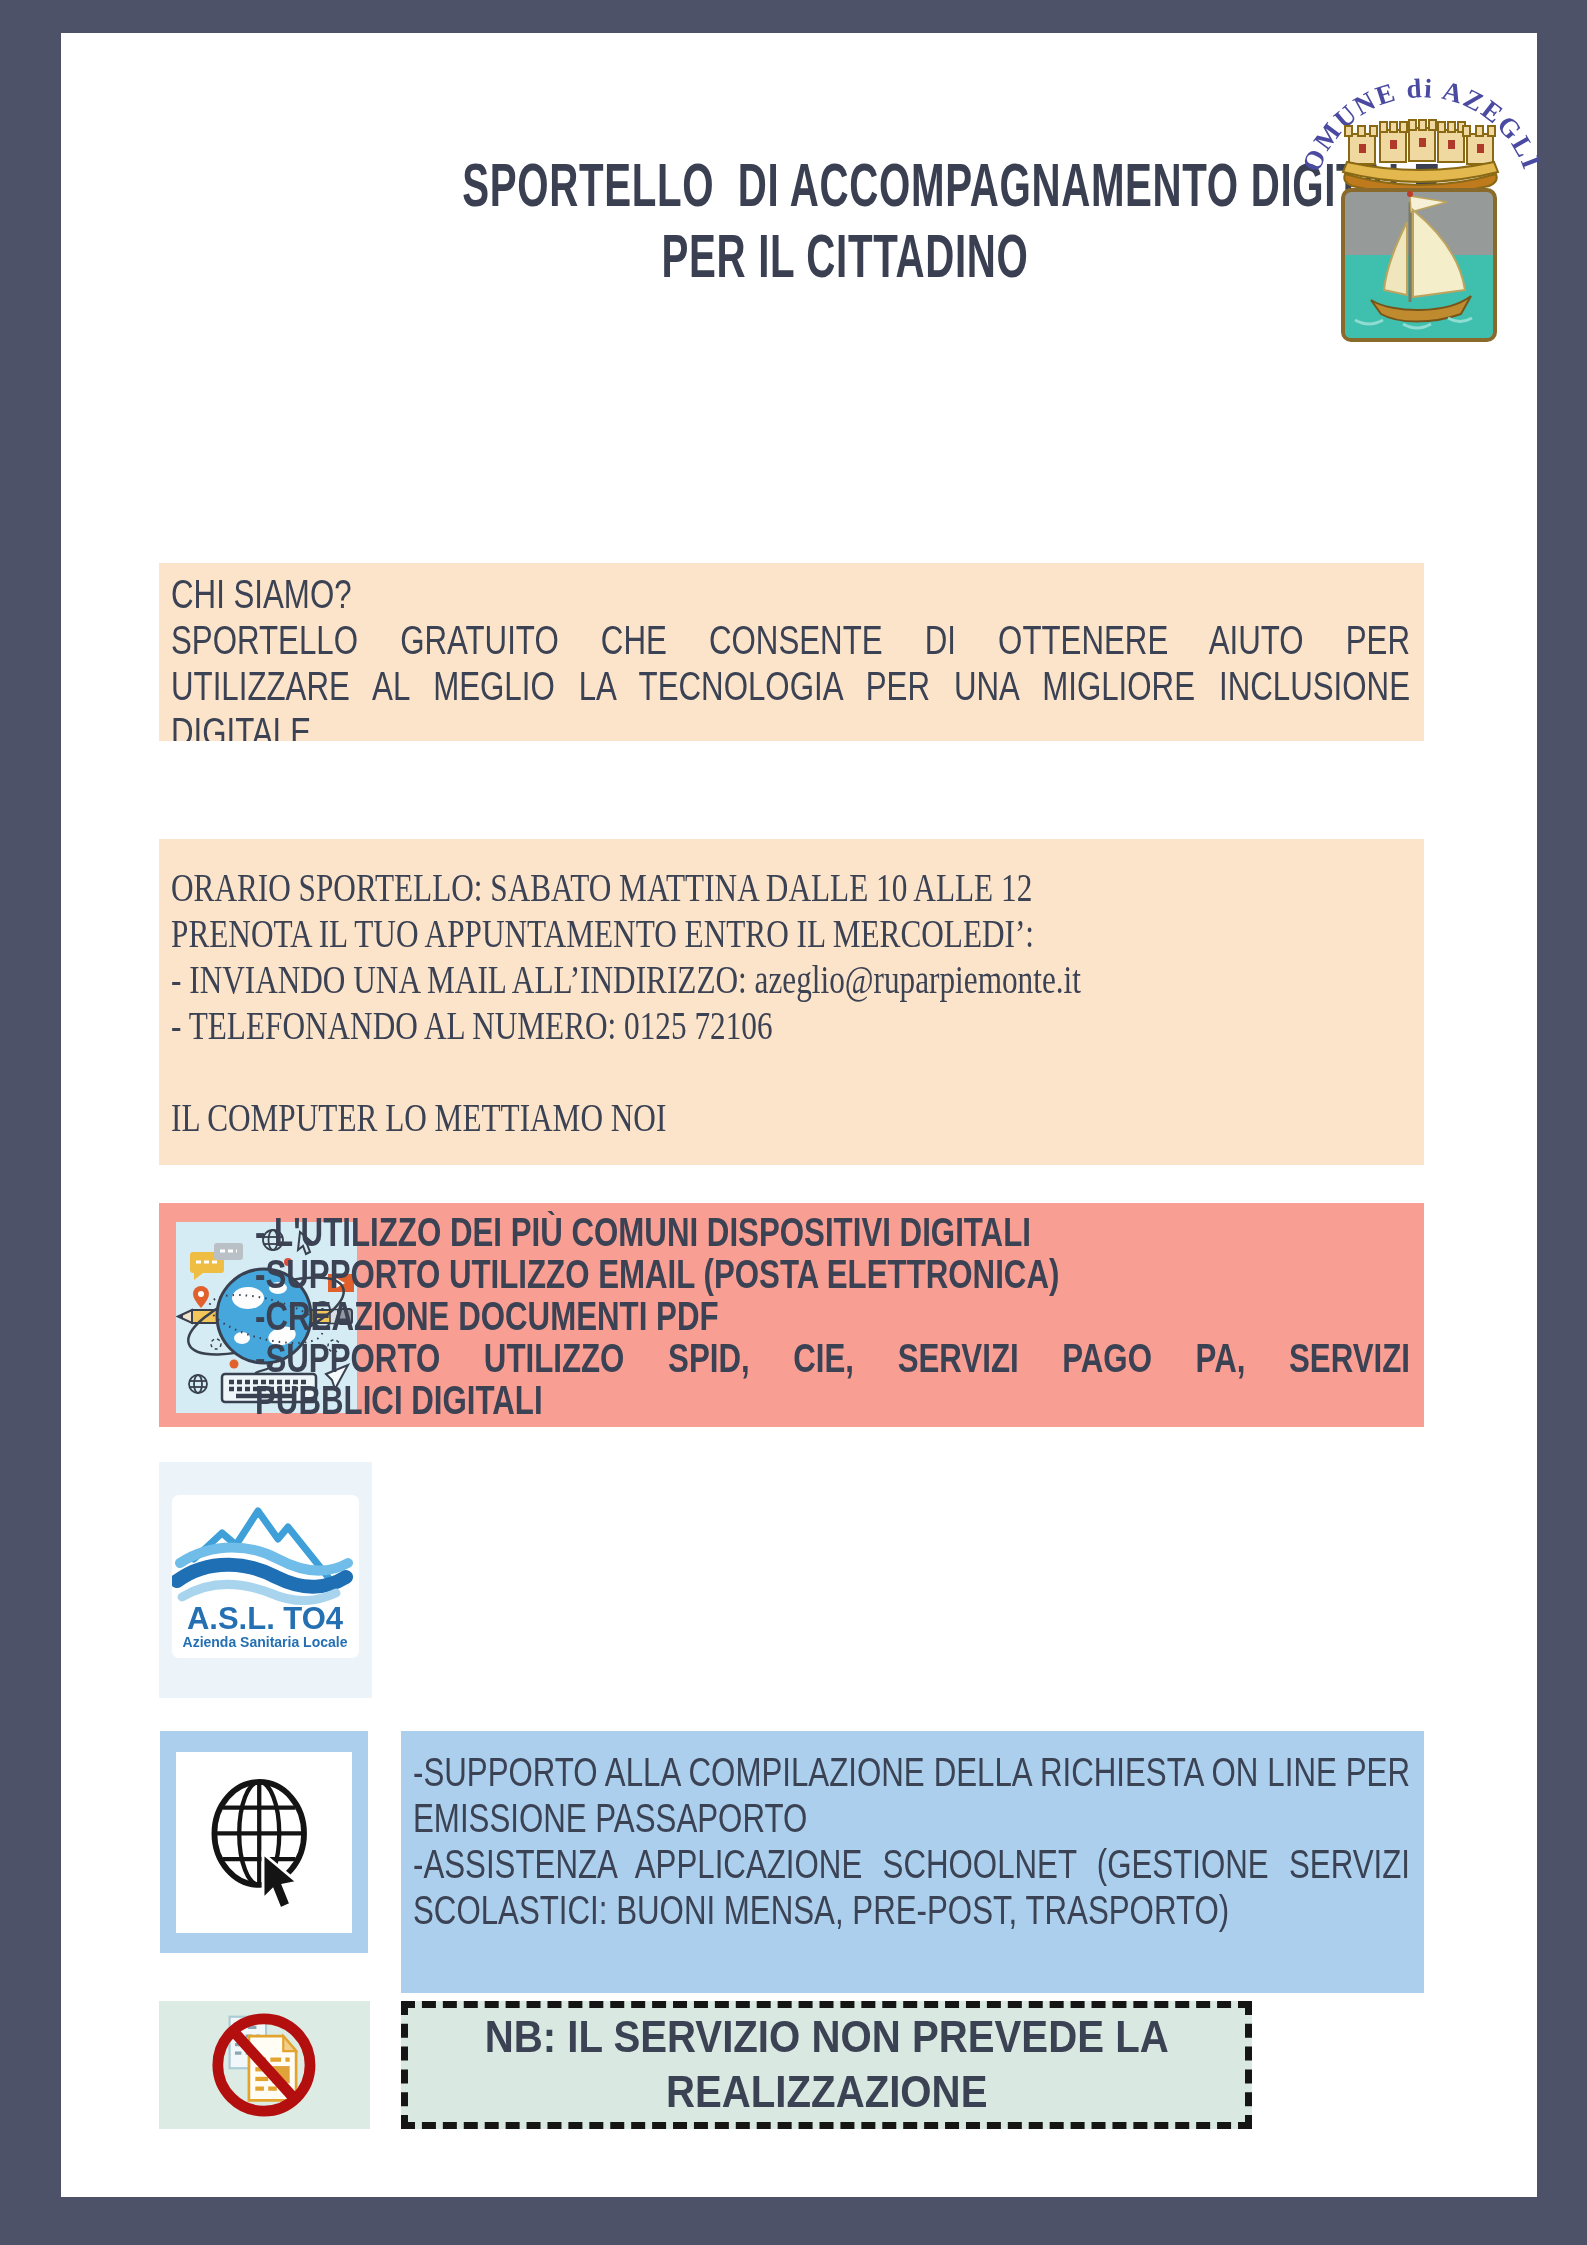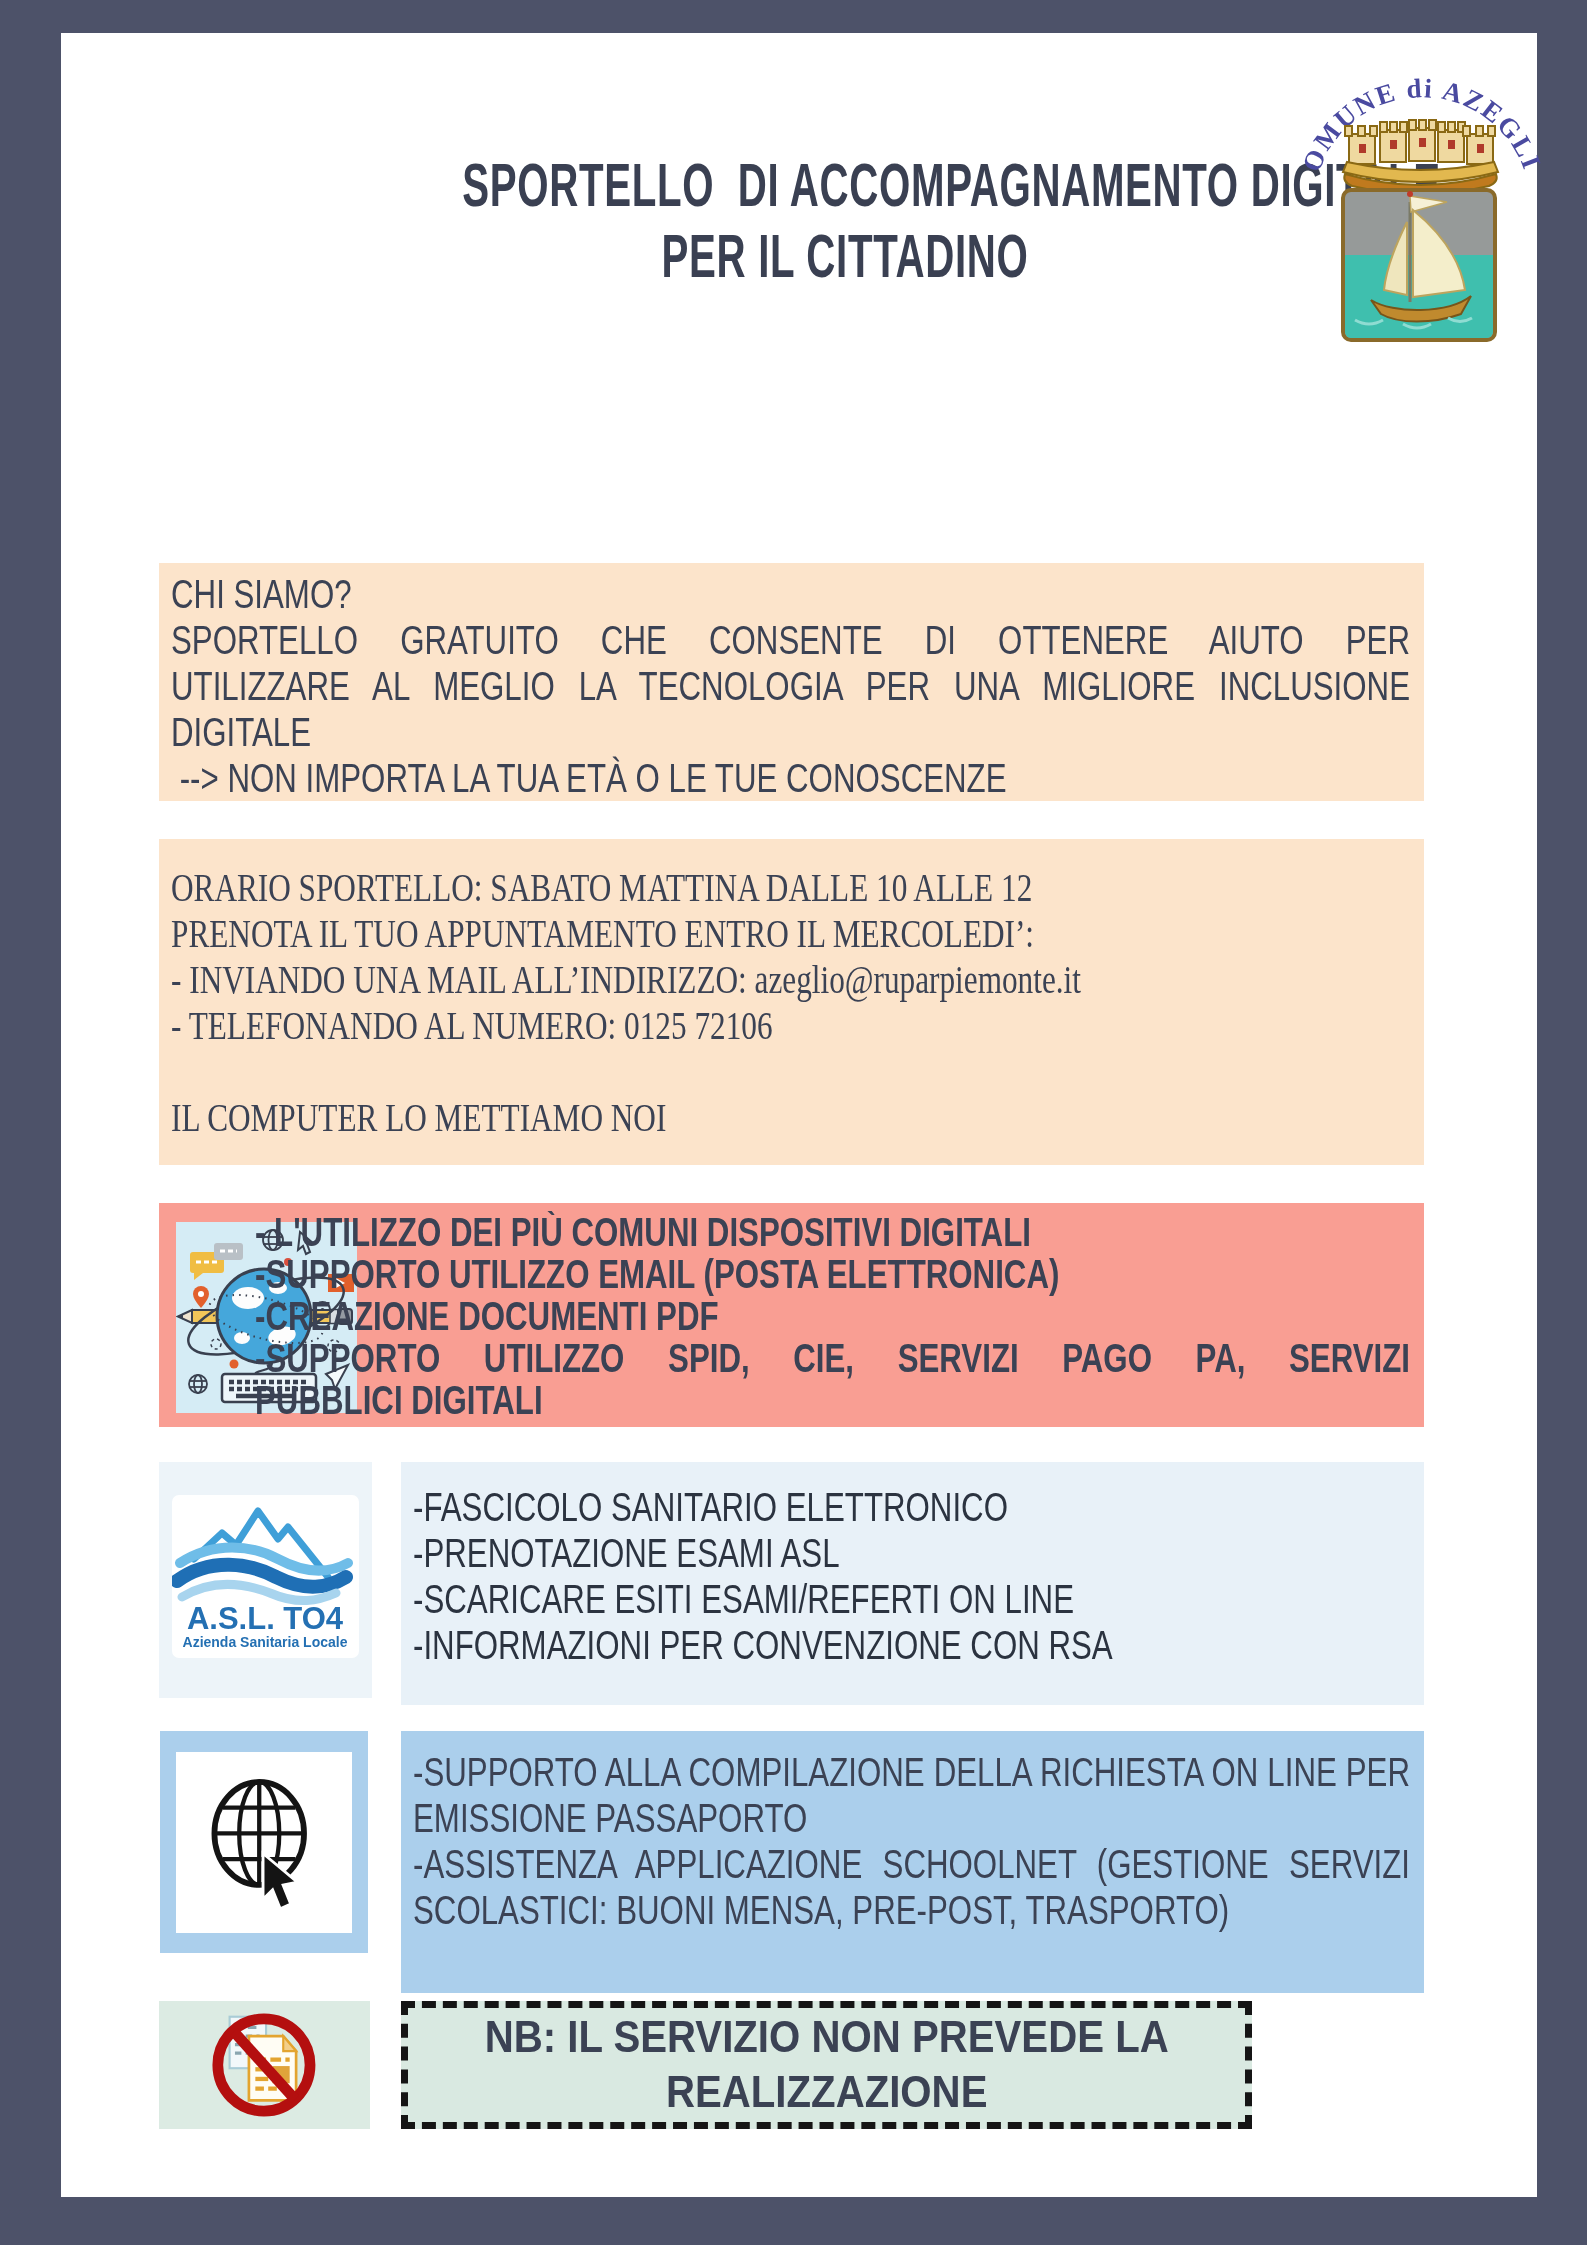--- a/index.html
+++ b/index.html
@@ -14,21 +14,21 @@
   .ws{white-space:pre-wrap;}
   .jl{text-align:justify;text-align-last:justify;}
   
   .title{position:absolute;left:265px;top:150px;width:1160px;text-align:center;
          color:#3a4052;font-weight:bold;}
   .t-line{display:block;font-size:61px;line-height:71px;white-space:pre;
           transform:scaleX(0.66);transform-origin:50% 50%;letter-spacing:1px;}
   
   #box-intro{left:159px;top:353px;width:1265px;height:171px;background:#eaf7c8;padding:37px 14px 0 12px;}
   
-  #box-chisiamo{left:159px;top:563px;width:1265px;height:238px;background:#fce4cb;padding:8px 14px 0 12px;}
+  #box-chisiamo{left:159px;top:563px;width:1265px;height:178px;background:#fce4cb;padding:8px 14px 0 12px;}
   
   #box-orario{left:159px;top:839px;width:1265px;height:326px;background:#fce4cb;padding:26px 14px 0 12px;font-family:Liberation Serif, serif;}
   .spacer-line{display:block;height:46px;}
   
   #box-digital{left:159px;top:1203px;width:1265px;height:224px;background:#f99e93;}
   #box-digital .line{line-height:42px;}
   .dig-text{margin:8px 14px 0 96px;overflow:hidden;font-weight:bold;}
   .dig-icon{position:absolute;left:17px;top:19px;width:181px;height:191px;}
   
   #cell-asl{left:159px;top:1462px;width:213px;height:236px;background:#edf4f9;}
@@ -214,28 +214,20 @@
         <path d="M22,64 L50,38 L64,50 L86,16 L106,44 L116,32 L140,62 L156,82" fill="none" stroke="#3f9fd8" stroke-width="7" stroke-linejoin="round" stroke-linecap="round"></path>
         <path d="M8,68 C42,46 80,50 106,64 C136,80 158,78 176,68" fill="none" stroke="#6fbde8" stroke-width="10" stroke-linecap="round"></path>
         <path d="M5,86 C38,62 78,68 104,82 C134,97 156,93 174,82" fill="none" stroke="#1f6fb5" stroke-width="14" stroke-linecap="round"></path>
         <path d="M10,102 C40,84 72,88 98,98 C126,110 146,106 164,98" fill="none" stroke="#a8d4ee" stroke-width="9" stroke-linecap="round"></path>
         <text x="93" y="134" text-anchor="middle" font-size="31" font-weight="bold" fill="#2470b3" font-family="Liberation Sans, sans-serif">A.S.L. TO4</text>
         <text x="93" y="152" text-anchor="middle" font-size="14" font-weight="bold" fill="#2470b3" font-family="Liberation Sans, sans-serif">Azienda Sanitaria Locale</text>
       </svg>
     </div>
   </div>
 
-  <div class="box" id="box-asl">
-    <div class="cond">
-      <span class="line">-FASCICOLO SANITARIO ELETTRONICO</span>
-      <span class="line">-PRENOTAZIONE ESAMI ASL</span>
-      <span class="line">-SCARICARE ESITI ESAMI/REFERTI ON LINE</span>
-      <span class="line">-INFORMAZIONI PER CONVENZIONE CON RSA</span>
-    </div>
-  </div>
 
   <div class="box" id="cell-globe">
     <div class="globe-card">
       <div class="center-icon">
         <svg width="124" height="150" viewBox="0 0 130 150">
           <ellipse cx="60" cy="65" rx="47" ry="54" fill="none" stroke="#141414" stroke-width="6"></ellipse>
           <ellipse cx="60" cy="65" rx="21" ry="54" fill="none" stroke="#141414" stroke-width="4.5"></ellipse>
           <line x1="60" y1="11" x2="60" y2="119" stroke="#141414" stroke-width="4.5"></line>
           <line x1="22" y1="38" x2="98" y2="38" stroke="#141414" stroke-width="4.5"></line>
           <line x1="13" y1="65" x2="107" y2="65" stroke="#141414" stroke-width="4.5"></line>

